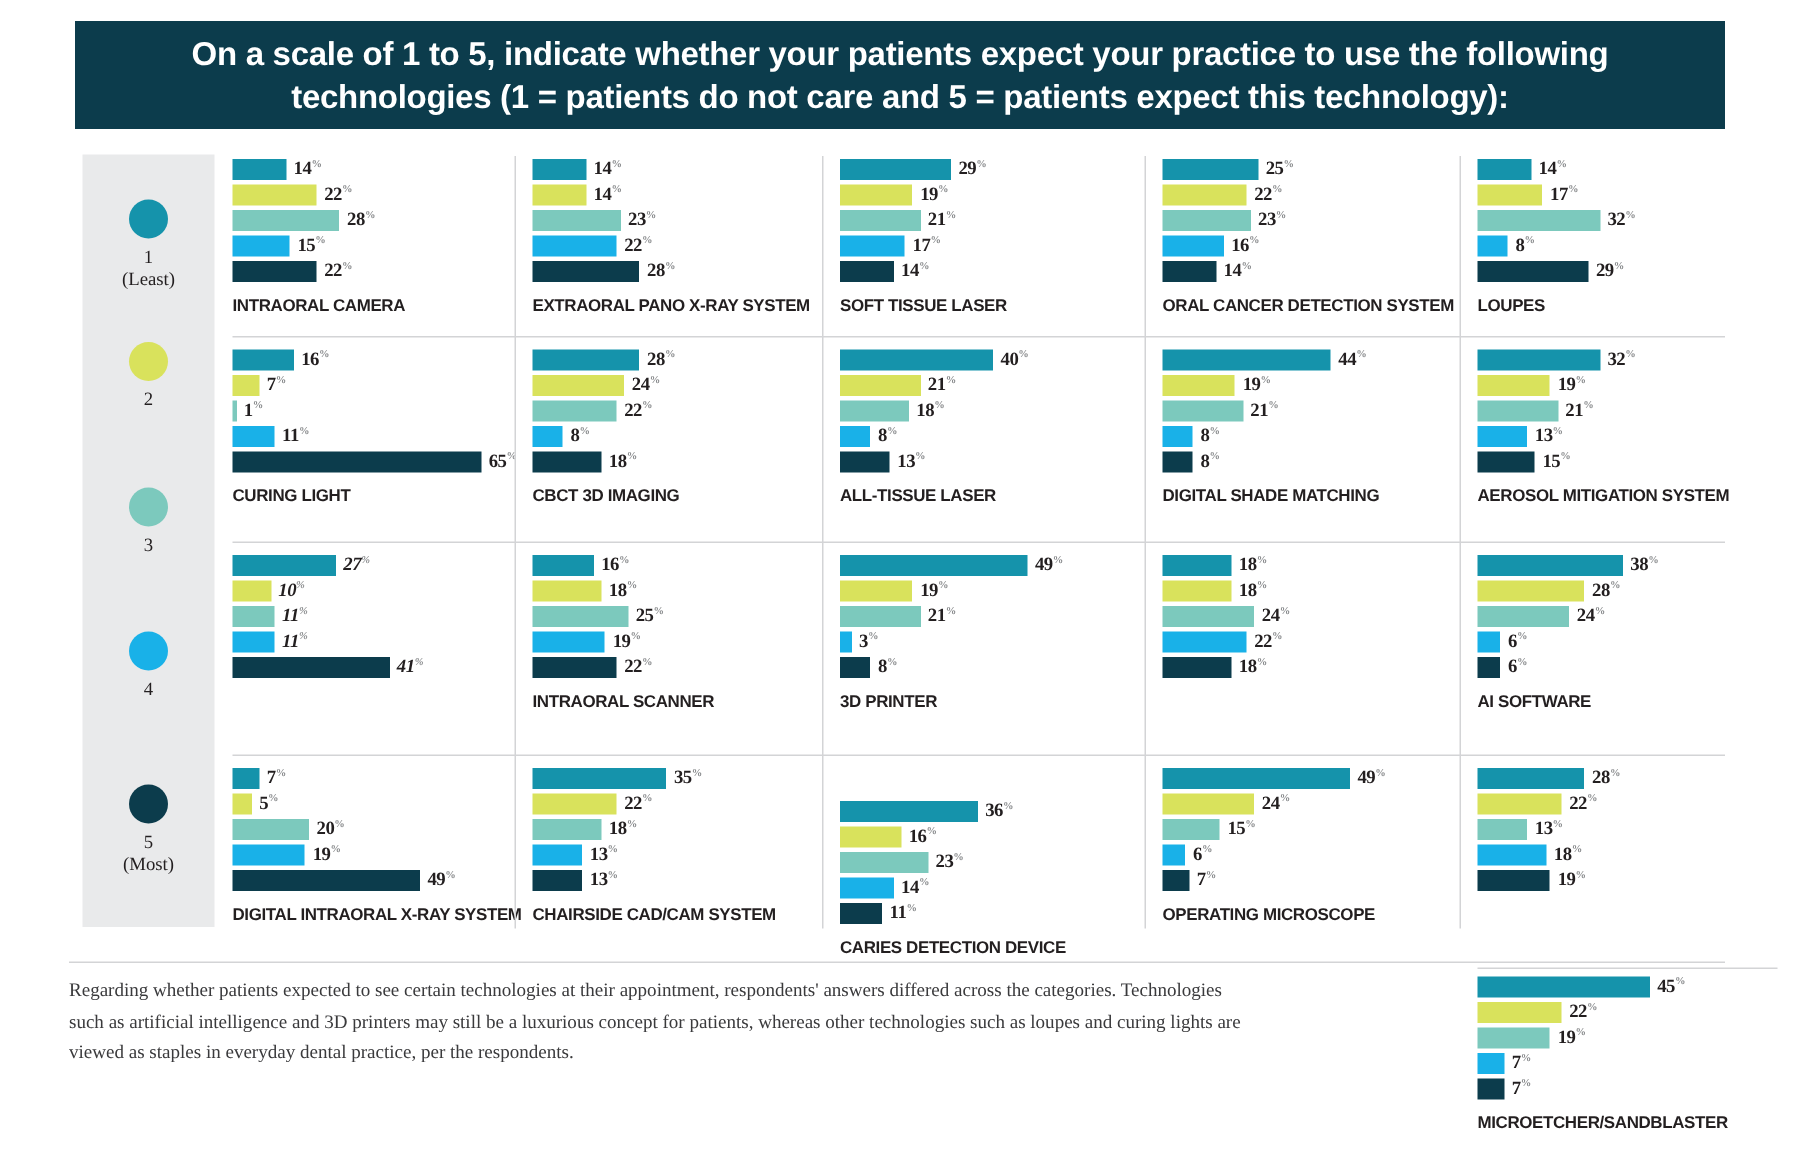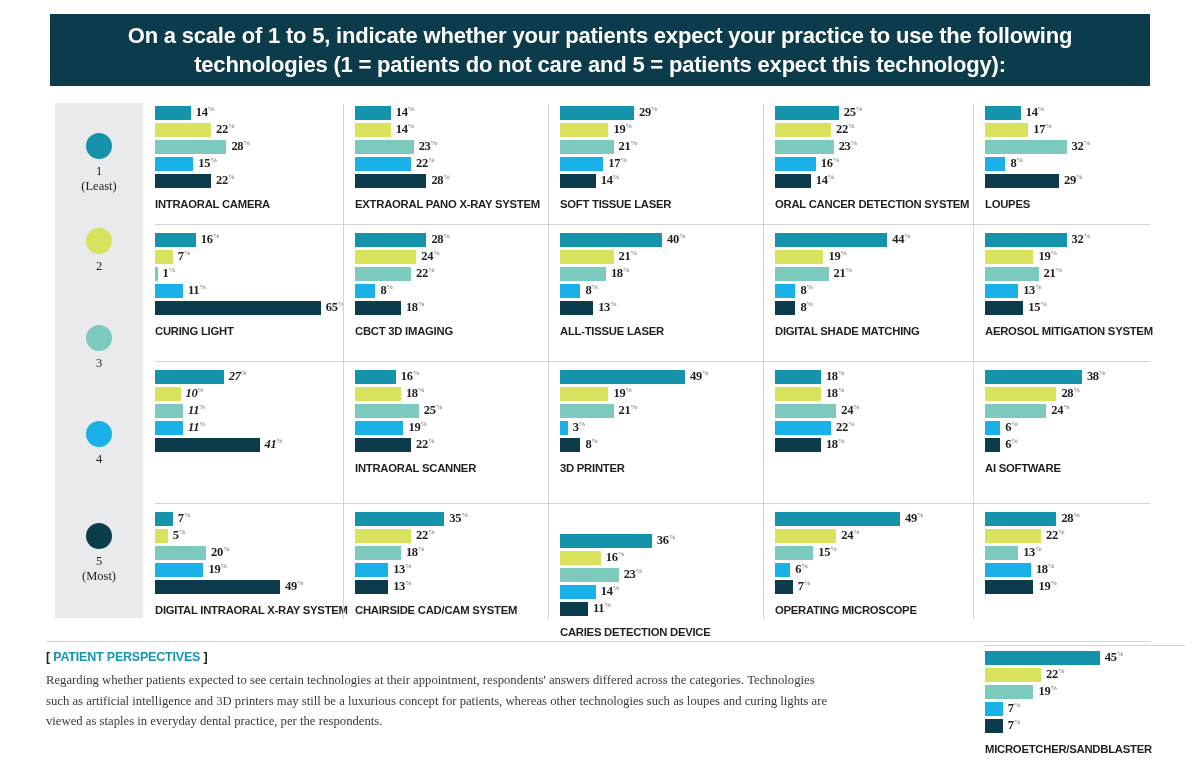--- a/index.html
+++ b/index.html
@@ -680,19 +680,14 @@
     <div class="vsep" style="left: 608px; top: 4px; height: 515px;"></div>
     <div class="vsep" style="left: 818px; top: 4px; height: 515px;"></div>
     <div class="hsep" style="left: 0px; top: 124px; width: 995px;"></div>
     <div class="hsep" style="left: 0px; top: 261px; width: 995px;"></div>
     <div class="hsep" style="left: 0px; top: 403px; width: 995px;"></div>
     <div class="hsep" style="left: 830px; top: 545px; width: 200px;"></div>
   </div>
 
 <div class="footer-rule"></div>
 <div class="footer">
-  <div class="footer-kicker">
-    <span>[</span>
-    <span class="kick-text">PATIENT PERSPECTIVES</span>
-    <span>]</span>
-  </div>
   <div class="footer-body">Regarding whether patients expected to see certain technologies at their appointment, respondents' answers differed across the categories. Technologies such as artificial intelligence and 3D printers may still be a luxurious concept for patients, whereas other technologies such as loupes and curing lights are viewed as staples in everyday dental practice, per the respondents.</div>
 </div>
 
 </body></html>

